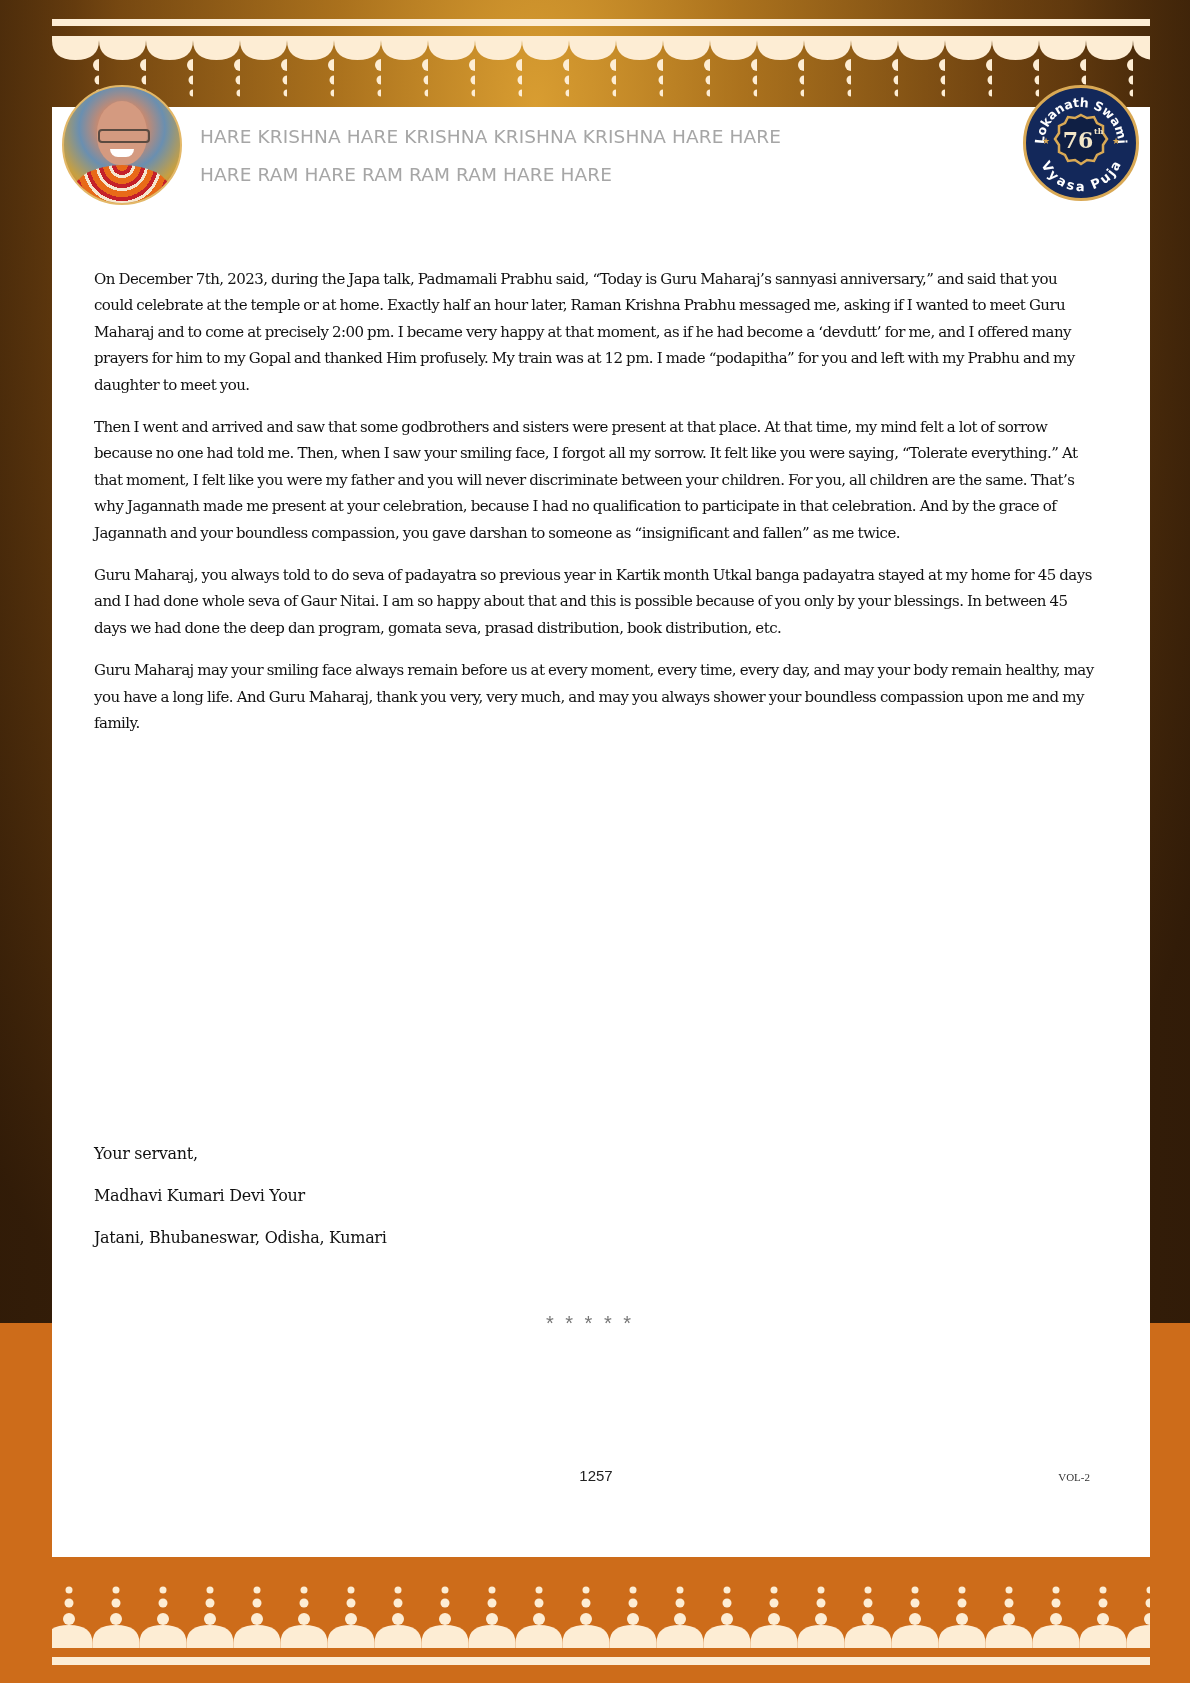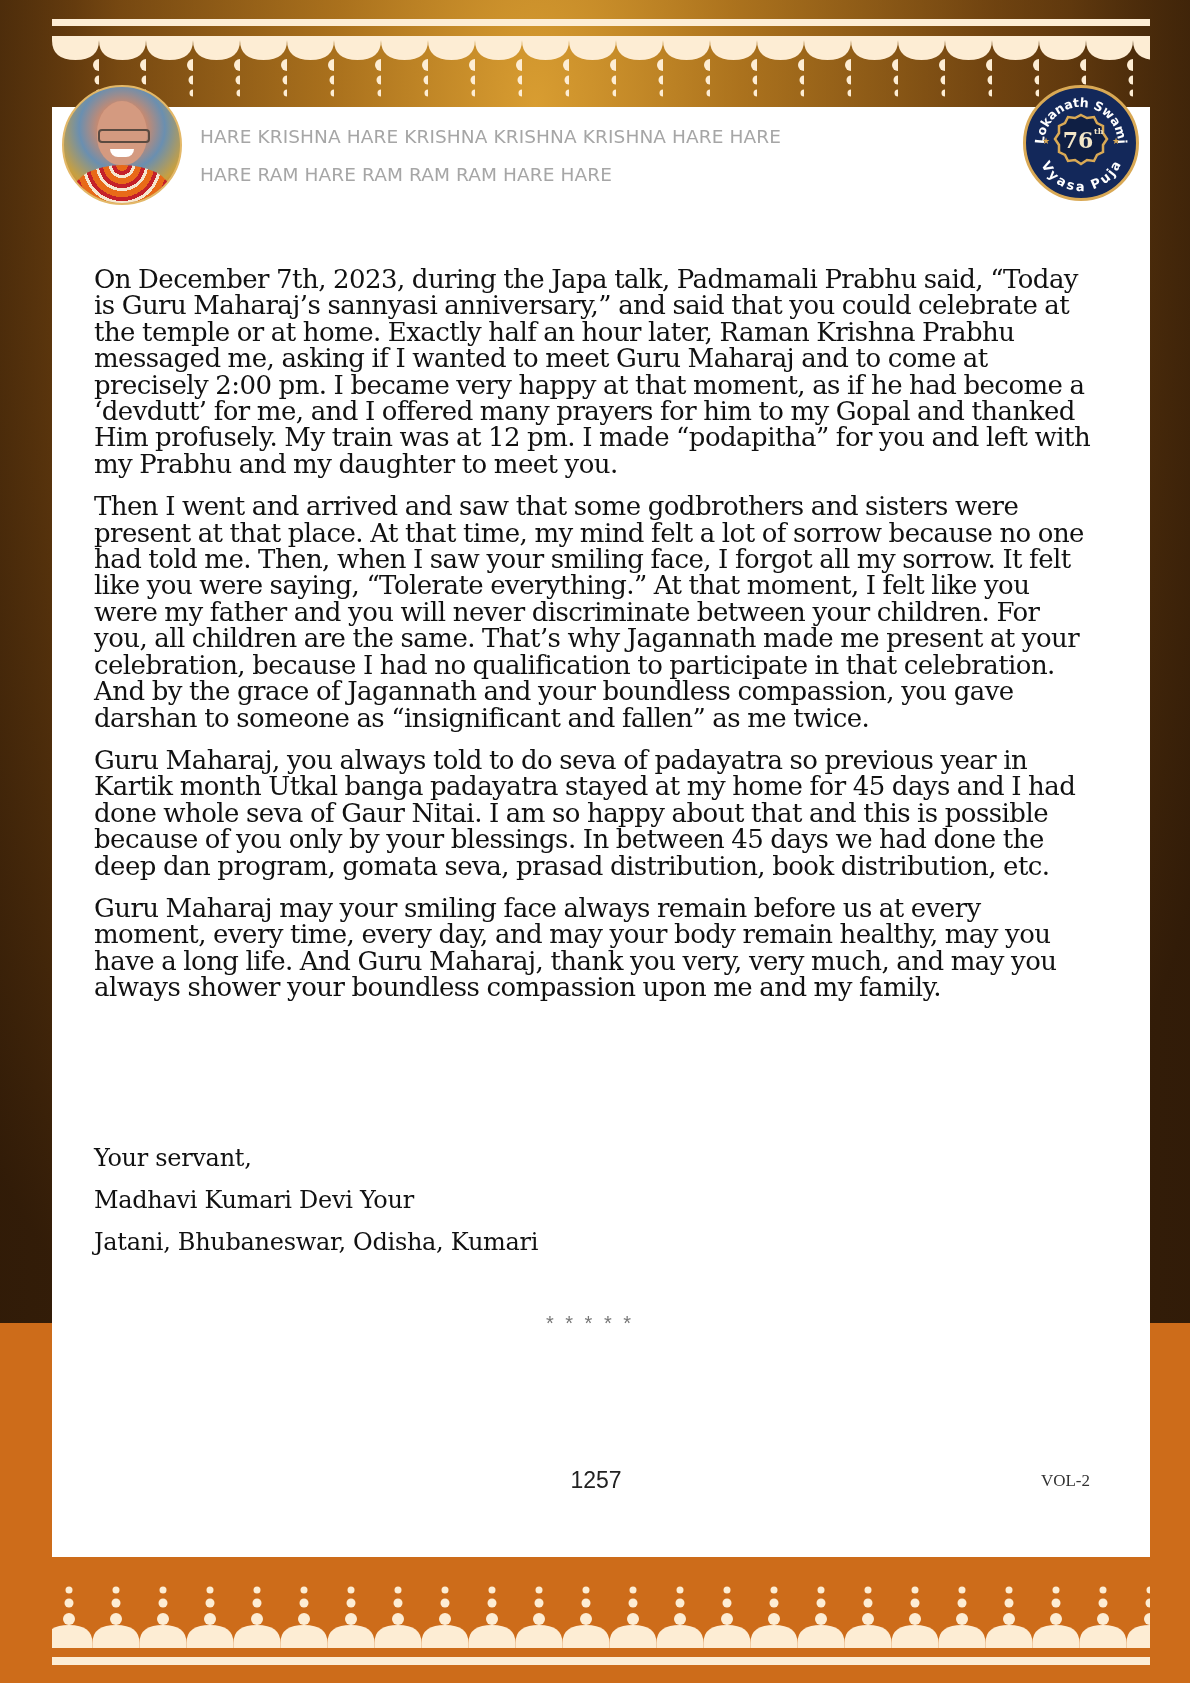--- a/index.html
+++ b/index.html
@@ -37,39 +37,39 @@
 
   .mantra {
     position:absolute; left:200px; width:825px; text-align:left;
     font-family:"DejaVu Sans", sans-serif; font-size:18.5px; color:#a6a6a6; letter-spacing:0.1px;
   }
   .mantra.l1 { top:126px; }
   .mantra.l2 { top:164px; }
 
   .body-text {
     position:absolute; left:94px; top:266px; width:1000px;
-    font-family:"DejaVu Serif", serif; font-size:26px; line-height:26.4px; color:#111;
+    font-family:"DejaVu Serif", serif; font-size:15px; line-height:26.4px; color:#111;
     letter-spacing:-0.55px; word-spacing:-0.6px;
   }
   .body-text p { margin:0 0 16px 0; }
   .body-text p.gap { }
   .sign {
-    position:absolute; left:94px; font-family:"DejaVu Serif", serif; font-size:24px; color:#111; letter-spacing:-0.3px;
+    position:absolute; left:94px; font-family:"DejaVu Serif", serif; font-size:16px; color:#111; letter-spacing:-0.3px;
   }
   .stars {
     position:absolute; left:520px; top:1312px; width:140px; text-align:center;
     font-family:"Liberation Sans", sans-serif; font-size:20px; color:#777; letter-spacing:3px;
   }
   .page-num {
     position:absolute; left:540px; top:1467px; width:112px; text-align:center;
-    font-family:"Liberation Sans", sans-serif; font-size:23px; color:#222;
+    font-family:"Liberation Sans", sans-serif; font-size:15px; color:#222;
   }
   .vol {
     position:absolute; left:1000px; top:1471px; width:90px; text-align:right;
-    font-family:"Liberation Serif", serif; font-size:17px; color:#333;
+    font-family:"Liberation Serif", serif; font-size:11px; color:#333;
   }
 </style>
 </head>
 <body>
 
 <div class="bg-top"></div>
 <div class="bg-bottom"></div>
 
 <div class="border-top">
   <svg width="1098" height="107" viewBox="0 0 1098 107" xmlns="http://www.w3.org/2000/svg">

